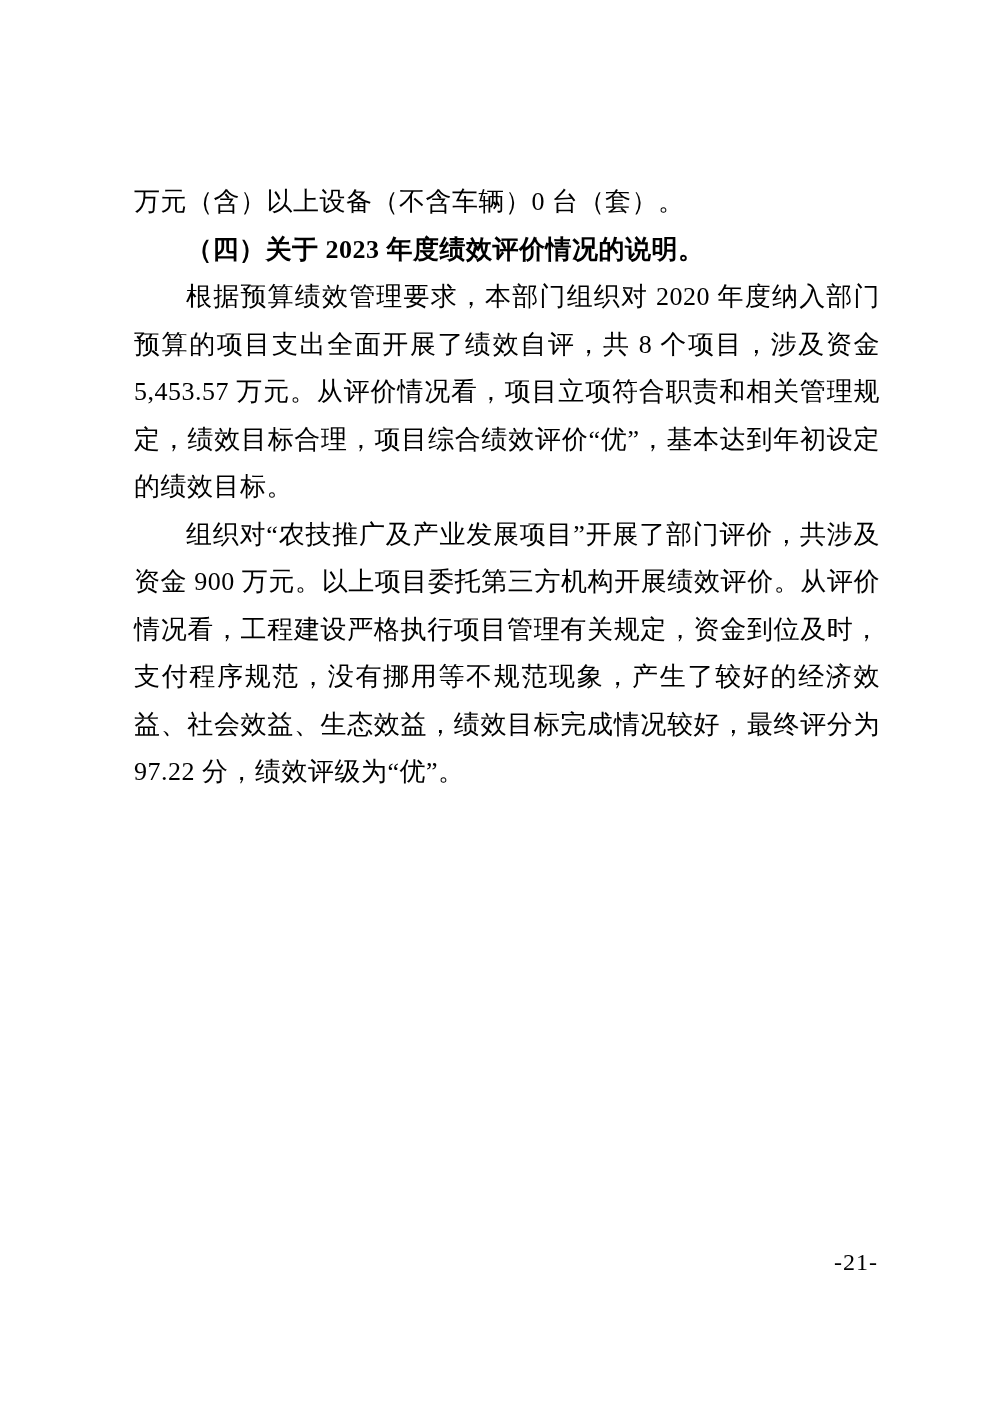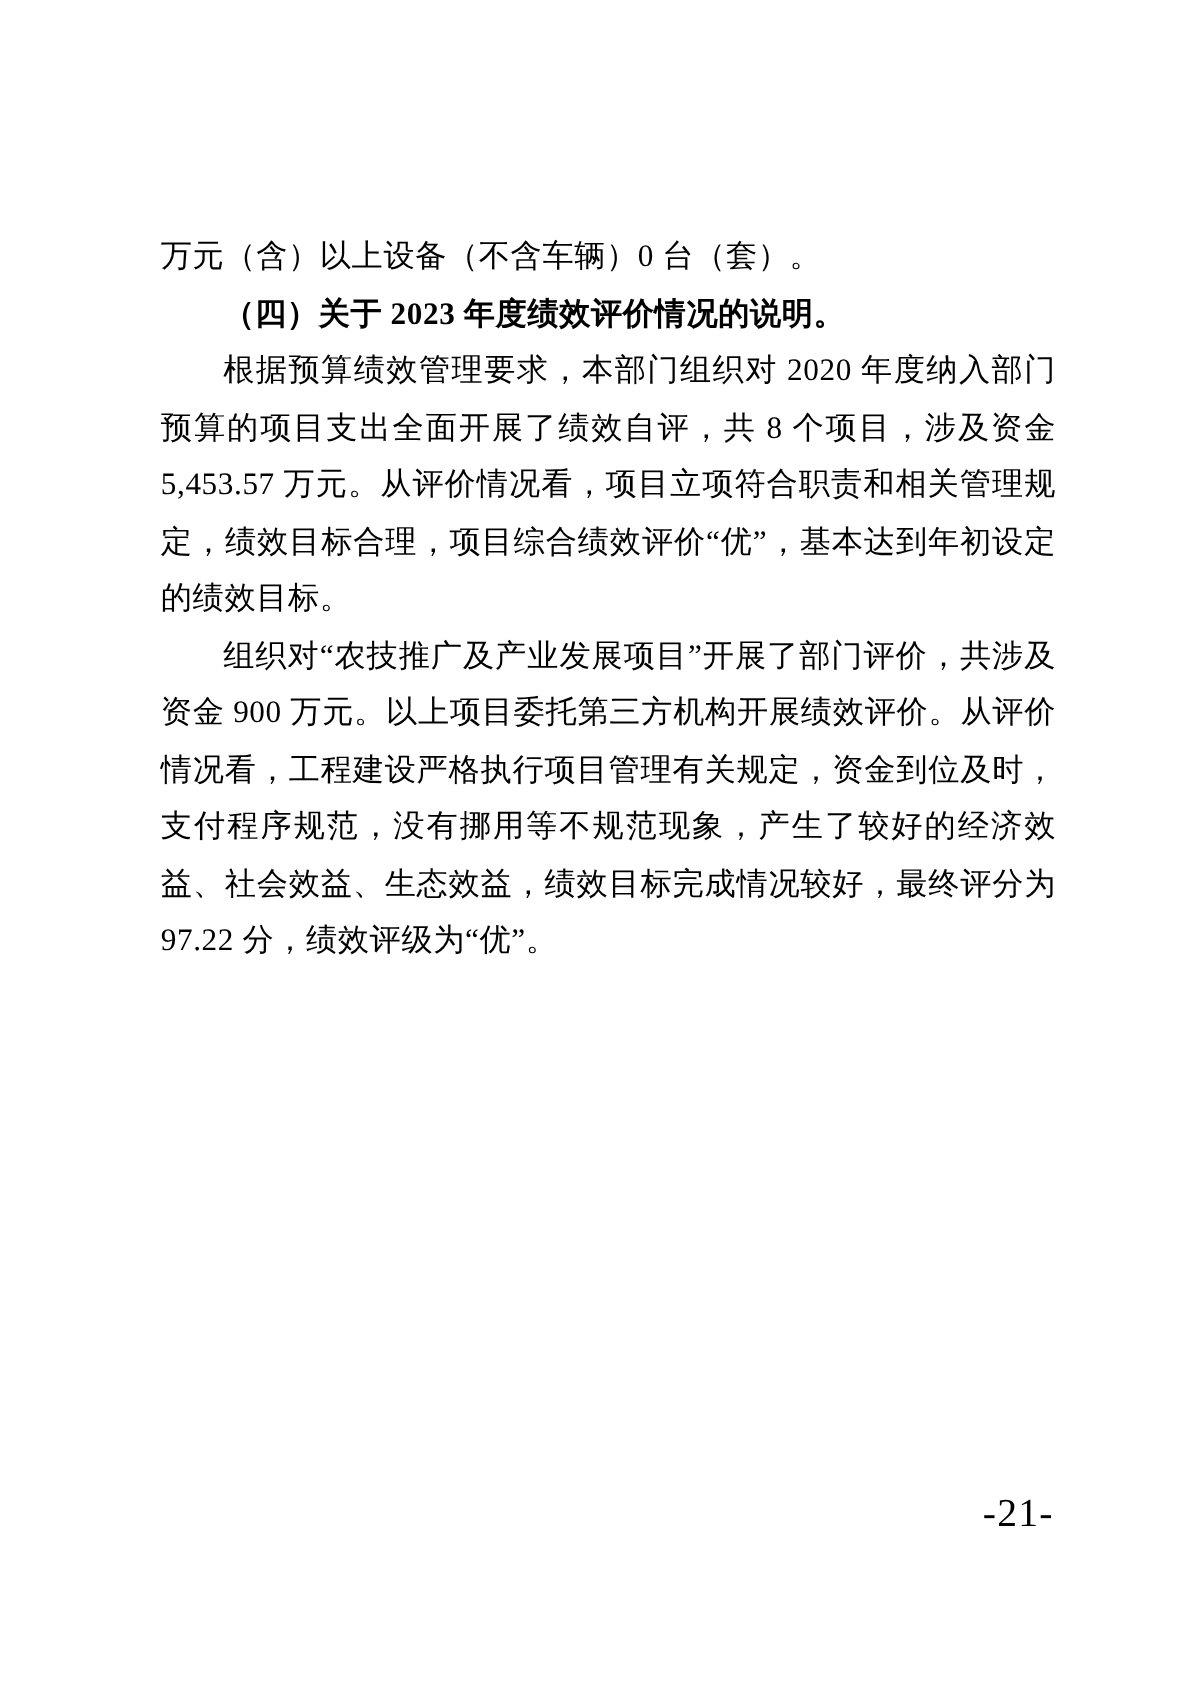--- a/index.html
+++ b/index.html
@@ -12,21 +12,21 @@
     width: 1000px;
     height: 1414px;
     background: #ffffff;
     overflow: hidden;
     font-family: "Liberation Serif", "DejaVu Serif", serif;
     color: #000000;
   }
   .content {
     position: absolute;
     left: 134px;
-    top: 190px;
+    top: 178px;
     width: 746px;
     font-size: 26px;
     line-height: 47.5px;
     text-align: justify;
     text-justify: inter-ideograph;
     letter-spacing: 0.5px;
   }
   .para {
     margin: 0;
     padding: 0;
@@ -35,21 +35,21 @@
   .para.no-indent {
     text-indent: 0;
   }
   .para.heading {
     font-weight: bold;
   }
   .page-number {
     position: absolute;
     top: 1246px;
     right: 122px;
-    font-size: 33px;
+    font-size: 24px;
     line-height: 32px;
     letter-spacing: 1px;
     font-family: "Liberation Serif", "DejaVu Serif", serif;
     color: #000000;
   }
 </style>
 </head>
 <body>
 
 <div class="page">

